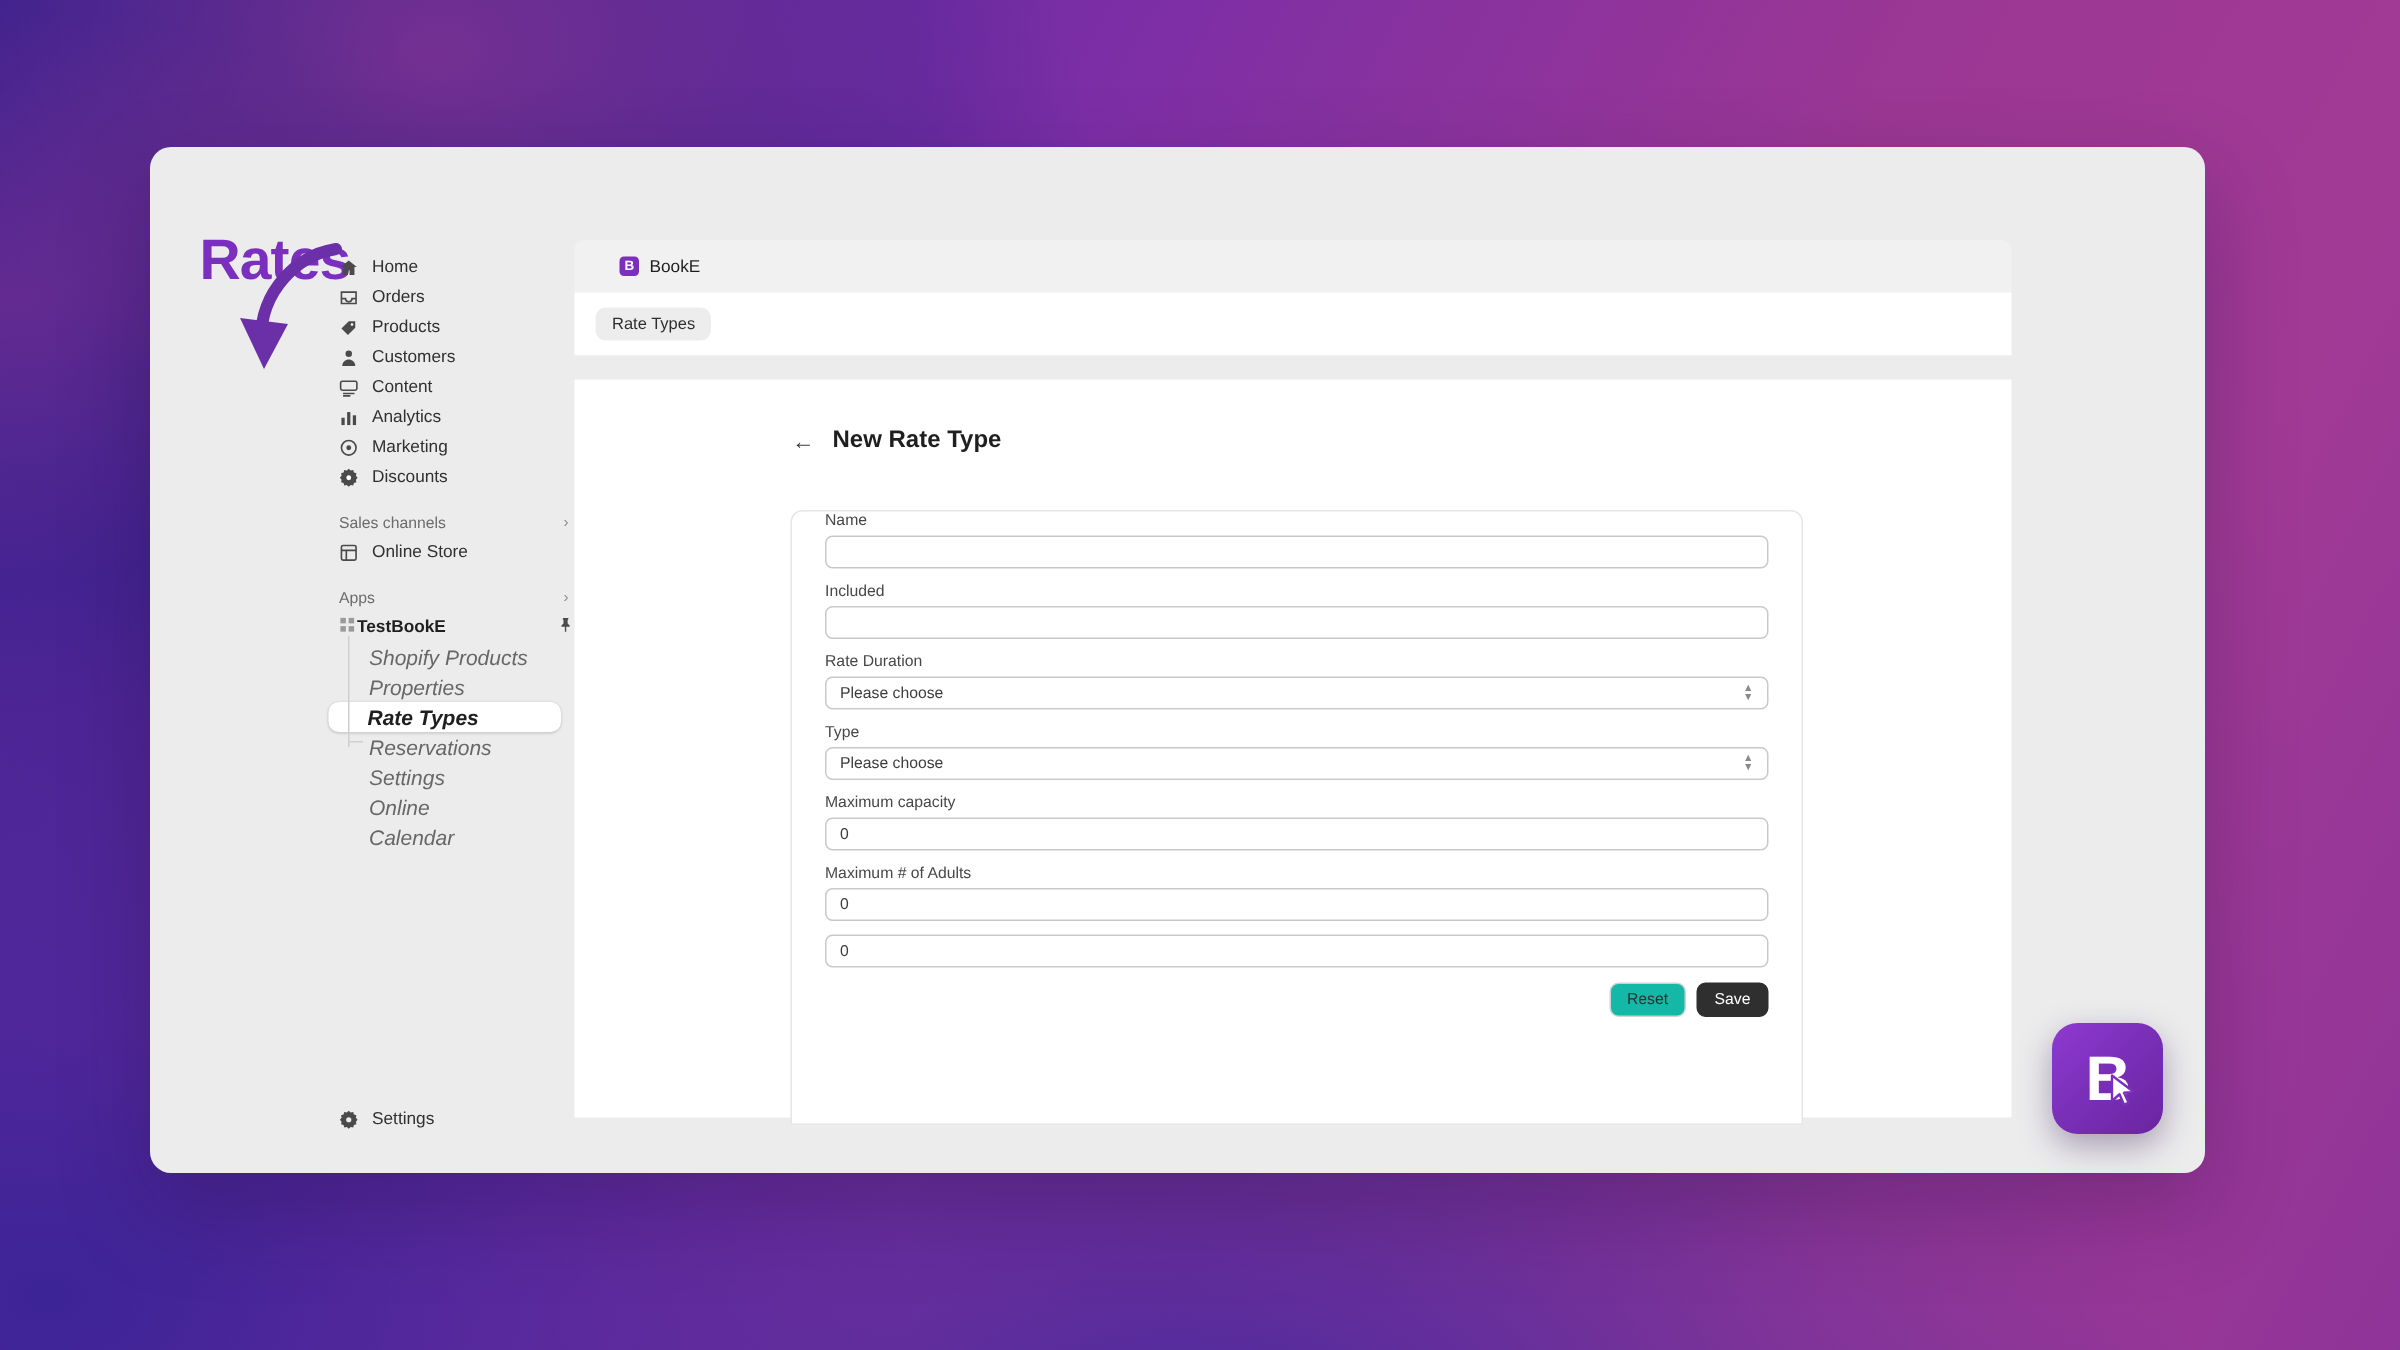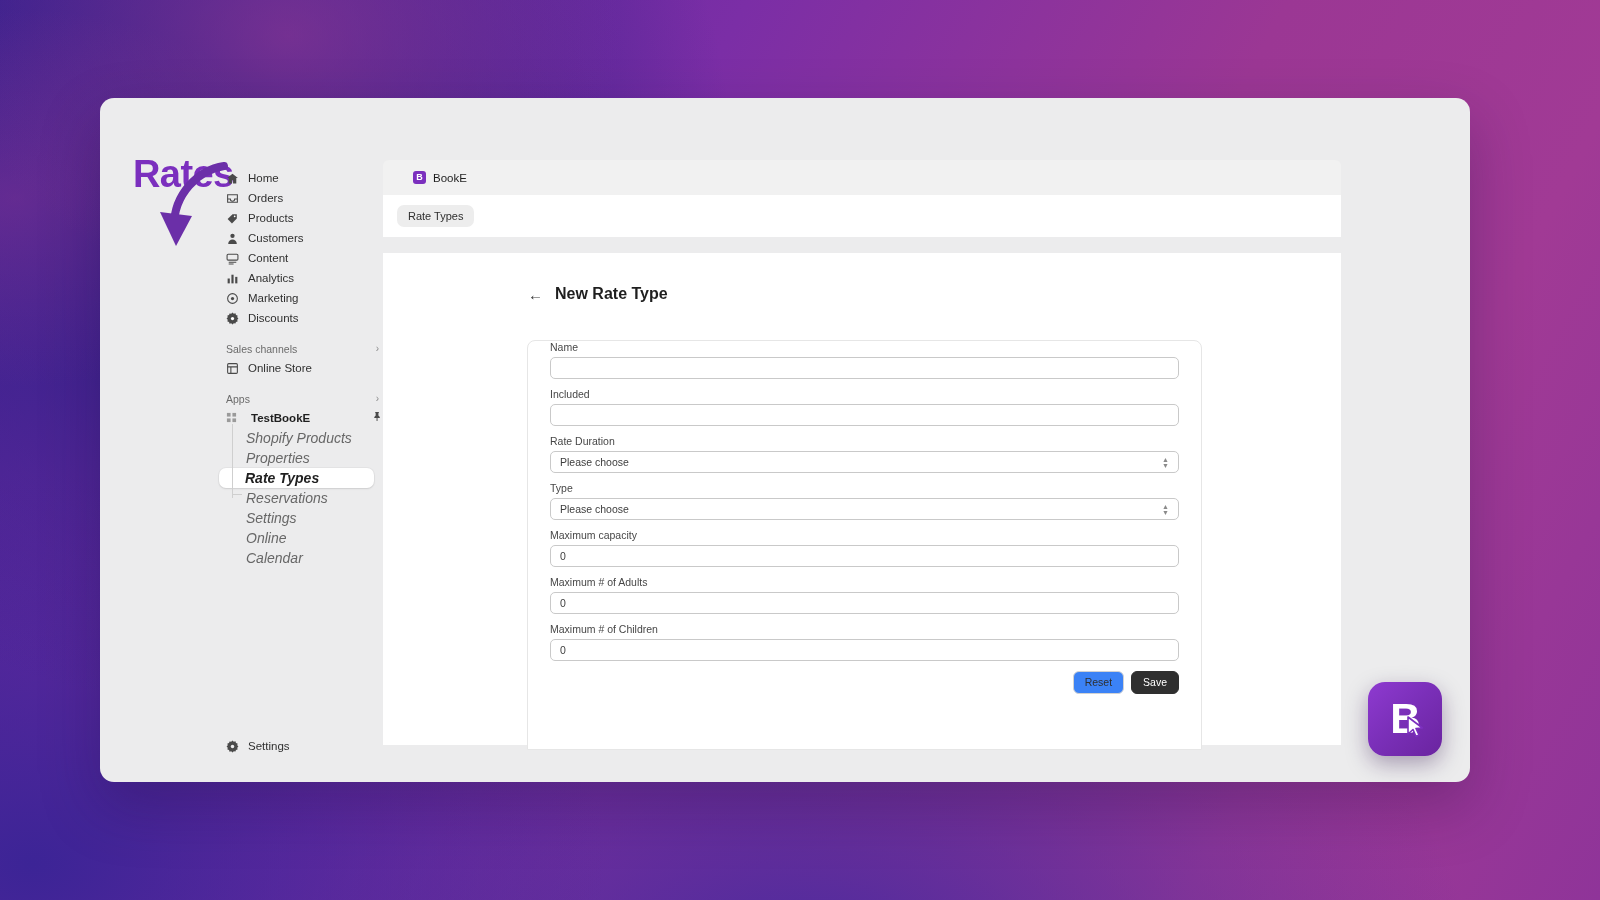--- a/index.html
+++ b/index.html
@@ -67,21 +67,21 @@
   .nav-item .ico svg { width: 13px; height: 13px; fill: #4a4a4a; }
   .nav-gap { height: 11px; }
   .nav-section {
     display: flex; align-items: center; justify-content: space-between;
     height: 19px; padding: 0 6px;
     color: #6b6b6b; font-size: 10.5px;
   }
   .nav-section .chev { color: #8d8d8d; font-size: 10px; }
 
   .app-row {
-    display: flex; align-items: center; gap: 14px;
+    display: flex; align-items: center; gap: 1px;
     height: 20px; padding: 0 6px; position: relative;
   }
   .app-row .grid-ico svg { width: 11px; height: 11px; fill: #9a9a9a; }
   .app-row .app-label { font-weight: bold; font-size: 11.5px; color: #1f1f1f; }
   .app-row .pin { position: absolute; right: 2px; top: 3px; }
   .app-row .pin svg { width: 11px; height: 11px; fill: #4a4a4a; }
 
   #subnav { position: relative; padding-left: 0; }
   #subnav .tree-line {
     position: absolute; left: 12px; top: -4px; width: 1px; height: 74px;
@@ -178,21 +178,21 @@
     color: #8a8a8a; font-size: 7px; line-height: 5px;
   }
   #form-actions {
     display: flex; justify-content: flex-end; align-items: center; gap: 7px;
     margin-top: 10px;
   }
   .btn {
     font-size: 10.5px; border-radius: 6px; padding: 5px 11px;
     line-height: 1;
   }
-  .btn.secondary { background: #3b82f6; border: 1px solid #d2d2d2; color: #2f2f2f; }
+  .btn.secondary { background: #14b8a6; border: 1px solid #d2d2d2; color: #2f2f2f; }
   .btn.primary { background: #2f2f2f; border: 1px solid #2f2f2f; color: #fff; font-weight: normal; }
 
   
   #brand-badge {
     position: absolute; left: 1368px; top: 682px;
     width: 74px; height: 74px; border-radius: 17px;
     background: linear-gradient(135deg, #8e3ad0 0%, #7a2fb8 48%, #6a249f 100%);
     box-shadow: 0 8px 22px rgba(40,10,70,0.35);
     display: flex; align-items: center; justify-content: center;
   }
@@ -448,21 +448,20 @@
         </div>
 
         <div class="field">
           <label>Maximum # of Adults</label>
           <div class="control">
             <span>0</span>
           </div>
         </div>
 
         <div class="field">
-          <label>Maximum # of Children</label>
           <div class="control">
             <span>0</span>
           </div>
         </div>
 
         <div id="form-actions">
           <div class="btn secondary">Reset</div>
           <div class="btn primary">Save</div>
         </div>
 

